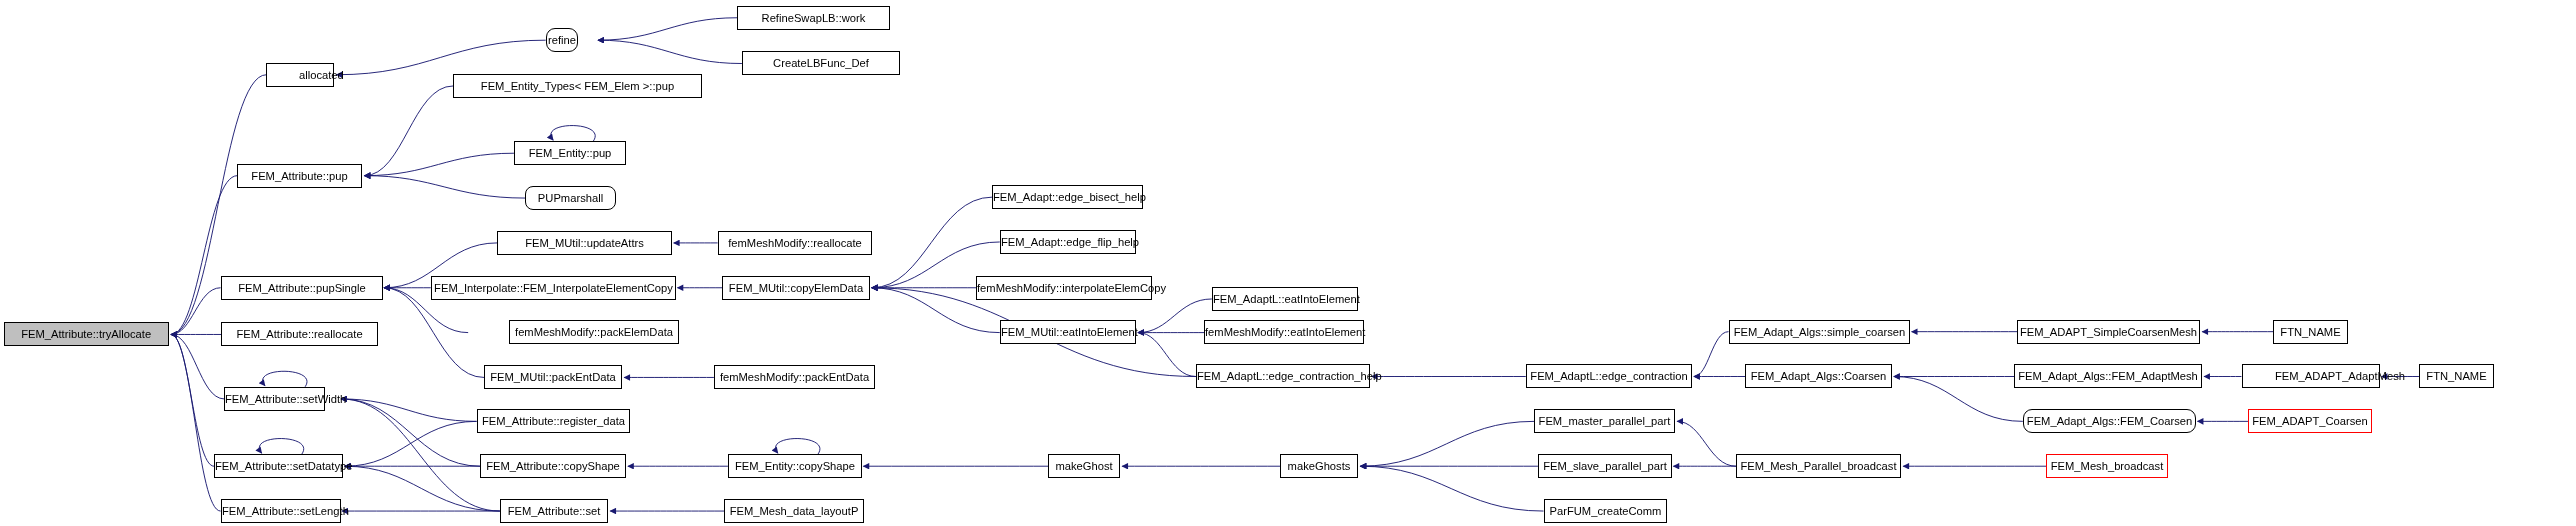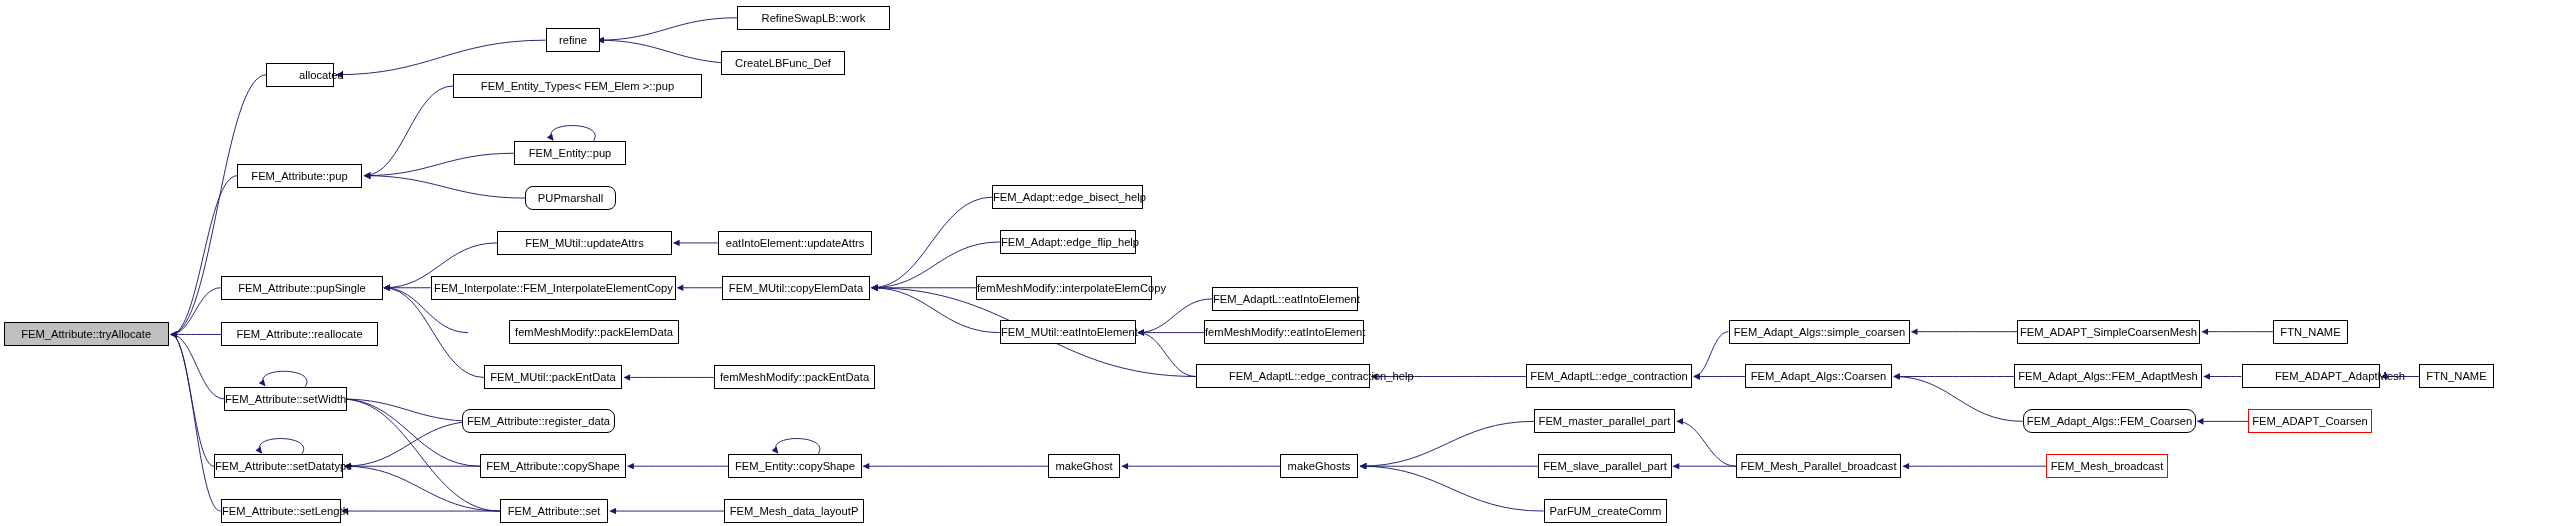--- a/index.html
+++ b/index.html
@@ -78,55 +78,55 @@
       <path d="M1652,547 C1562.9,547 1543.1,499 1456,499" fill="none" stroke="#191970" stroke-width="1" marker-end="url(#arrow)"></path>
       <path d="M1858,499 C1828.75,499 1822.25,451 1795,451" fill="none" stroke="#191970" stroke-width="1" marker-end="url(#arrow)"></path>
       <path d="M1858,499 C1826.95,499 1820.05,499 1791,499" fill="none" stroke="#191970" stroke-width="1" marker-end="url(#arrow)"></path>
       <path d="M2190,499 C2120.25,499 2104.75,499 2037,499" fill="none" stroke="#191970" stroke-width="1" marker-end="url(#arrow)"></path>
       <path d="M236,547 C211.25,547 205.75,358 183,358" fill="none" stroke="#191970" stroke-width="1" marker-end="url(#arrow)"></path>
       <path d="M535,547 C458.05,547 440.95,547 366,547" fill="none" stroke="#191970" stroke-width="1" marker-end="url(#arrow)"></path>
       <path d="M775,547 C719.2,547 706.8,547 653,547" fill="none" stroke="#191970" stroke-width="1" marker-end="url(#arrow)"></path>
     </svg>
 <div class="node focus" style="left: 3.7px; top: 322px; width: 165px;">FEM_Attribute::tryAllocate</div>
     <div class="node" style="left: 266px; top: 63px; width: 68px; padding-left: 32px;">allocated</div>
-    <div class="node" style="left: 546px; top: 28px; width: 54px;">refine</div>
+    <div class="node" style="left: 546px; top: 28px; width: 32px; border-radius: 9px;">refine</div>
     <div class="node" style="left: 737px; top: 5.6px; width: 153px;">RefineSwapLB::work</div>
-    <div class="node" style="left: 721px; top: 51px; width: 124px;">CreateLBFunc_Def</div>
+    <div class="node" style="left: 742px; top: 51px; width: 158px;">CreateLBFunc_Def</div>
     <div class="node" style="left: 237px; top: 164px; width: 125px;">FEM_Attribute::pup</div>
     <div class="node" style="left: 453px; top: 74px; width: 249px;">FEM_Entity_Types&lt; FEM_Elem &gt;::pup</div>
     <div class="node" style="left: 514px; top: 141px; width: 112px;">FEM_Entity::pup</div>
     <div class="node" style="left: 525px; top: 186px; width: 91px; border-radius: 8px;">PUPmarshall</div>
     <div class="node" style="left: 221px; top: 276px; width: 162px;">FEM_Attribute::pupSingle</div>
     <div class="node" style="left: 497px; top: 231px; width: 175px;">FEM_MUtil::updateAttrs</div>
-    <div class="node" style="left: 718px; top: 231px; width: 154px;">eatIntoElement::updateAttrs</div>
+    <div class="node" style="left: 718px; top: 231px; width: 154px;">femMeshModify::reallocate</div>
     <div class="node" style="left: 431px; top: 276px; width: 245px;">FEM_Interpolate::FEM_InterpolateElementCopy</div>
     <div class="node" style="left: 722px; top: 276px; width: 148px;">FEM_MUtil::copyElemData</div>
     <div class="node" style="left: 992px; top: 185px; width: 151px;">FEM_Adapt::edge_bisect_help</div>
     <div class="node" style="left: 1000px; top: 230px; width: 136px;">FEM_Adapt::edge_flip_help</div>
     <div class="node" style="left: 976px; top: 276px; width: 176px;">femMeshModify::interpolateElemCopy</div>
     <div class="node" style="left: 1212px; top: 287px; width: 146px;">FEM_AdaptL::eatIntoElement</div>
     <div class="node" style="left: 1000px; top: 320px; width: 136px;">FEM_MUtil::eatIntoElement</div>
     <div class="node" style="left: 1204px; top: 320px; width: 160px;">femMeshModify::eatIntoElement</div>
     <div class="node" style="left: 468px; top: 320px; width: 170px; margin-left: 41px;">femMeshModify::packElemData</div>
     <div class="node" style="left: 221px; top: 322px; width: 157px;">FEM_Attribute::reallocate</div>
     <div class="node" style="left: 484px; top: 365px; width: 138px;">FEM_MUtil::packEntData</div>
     <div class="node" style="left: 714px; top: 365px; width: 161px;">femMeshModify::packEntData</div>
-    <div class="node" style="left: 1196px; top: 364px; width: 174px; padding-left: 32px;">FEM_AdaptL::edge_contraction_help</div>
+    <div class="node" style="left: 1196px; top: 364px; width: 174px;">FEM_AdaptL::edge_contraction_help</div>
     <div class="node" style="left: 1526px; top: 364px; width: 166px;">FEM_AdaptL::edge_contraction</div>
     <div class="node" style="left: 1729px; top: 320px; width: 181px;">FEM_Adapt_Algs::simple_coarsen</div>
     <div class="node" style="left: 2017px; top: 320px; width: 183px;">FEM_ADAPT_SimpleCoarsenMesh</div>
     <div class="node" style="left: 2273px; top: 320px; width: 75px;">FTN_NAME</div>
     <div class="node" style="left: 1745px; top: 364px; width: 147px;">FEM_Adapt_Algs::Coarsen</div>
     <div class="node" style="left: 2014px; top: 364px; width: 188px;">FEM_Adapt_Algs::FEM_AdaptMesh</div>
     <div class="node" style="left: 2242px; top: 364px; width: 138px; padding-left: 32px;">FEM_ADAPT_AdaptMesh</div>
     <div class="node" style="left: 2419px; top: 364px; width: 75px;">FTN_NAME</div>
     <div class="node" style="left: 2023px; top: 409px; width: 173px; border-radius: 9px;">FEM_Adapt_Algs::FEM_Coarsen</div>
     <div class="node truncated" style="left: 2248px; top: 409px; width: 124px;">FEM_ADAPT_Coarsen</div>
-    <div class="node" style="left: 224px; top: 387px; width: 123px; text-align: right;">FEM_Attribute::setWidth</div>
-    <div class="node" style="left: 462px; top: 409px; width: 153px; border-radius: 8px;">FEM_Attribute::register_data</div>
+    <div class="node" style="left: 224px; top: 387px; width: 101px; text-align: right;">FEM_Attribute::setWidth</div>
+    <div class="node" style="left: 477px; top: 409px; width: 153px;">FEM_Attribute::register_data</div>
     <div class="node" style="left: 214px; top: 454px; width: 129px;">FEM_Attribute::setDatatype</div>
     <div class="node" style="left: 480px; top: 454px; width: 146px;">FEM_Attribute::copyShape</div>
     <div class="node" style="left: 728px; top: 454px; width: 134px;">FEM_Entity::copyShape</div>
     <div class="node" style="left: 1048px; top: 454px; width: 72px;">makeGhost</div>
     <div class="node" style="left: 1280px; top: 454px; width: 78px;">makeGhosts</div>
     <div class="node" style="left: 1534px; top: 409px; width: 141px;">FEM_master_parallel_part</div>
     <div class="node" style="left: 1538px; top: 454px; width: 134px;">FEM_slave_parallel_part</div>
     <div class="node" style="left: 1736px; top: 454px; width: 165px;">FEM_Mesh_Parallel_broadcast</div>
     <div class="node truncated" style="left: 2046px; top: 454px; width: 122px;">FEM_Mesh_broadcast</div>
     <div class="node" style="left: 1544px; top: 499px; width: 123px;">ParFUM_createComm</div>

